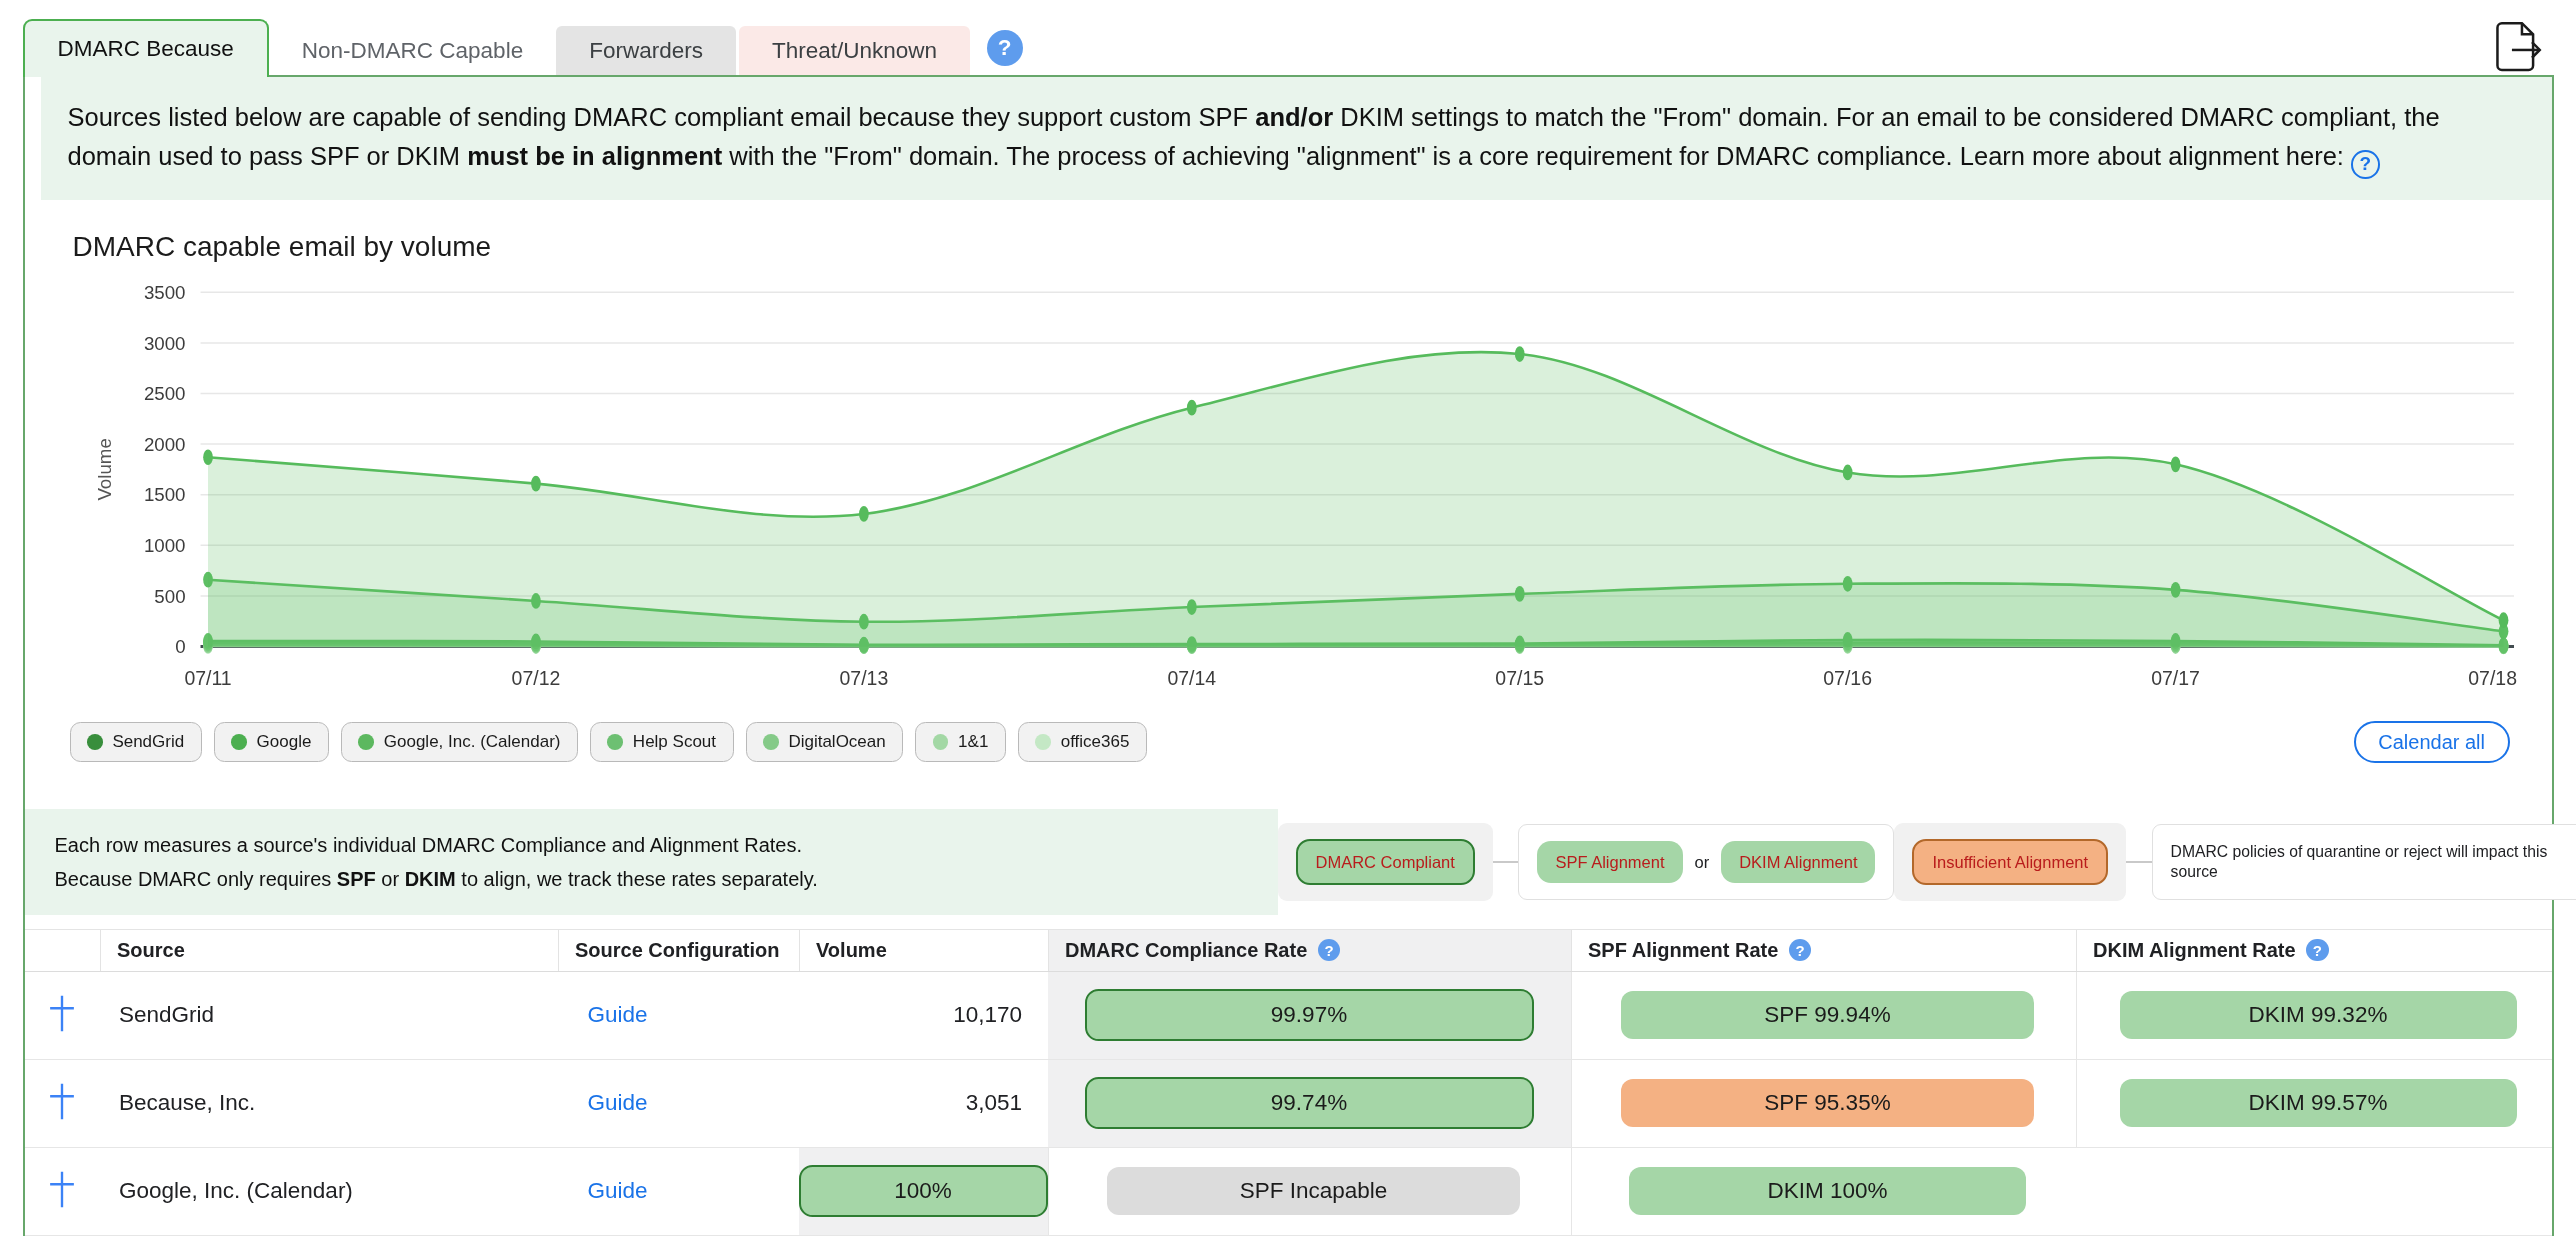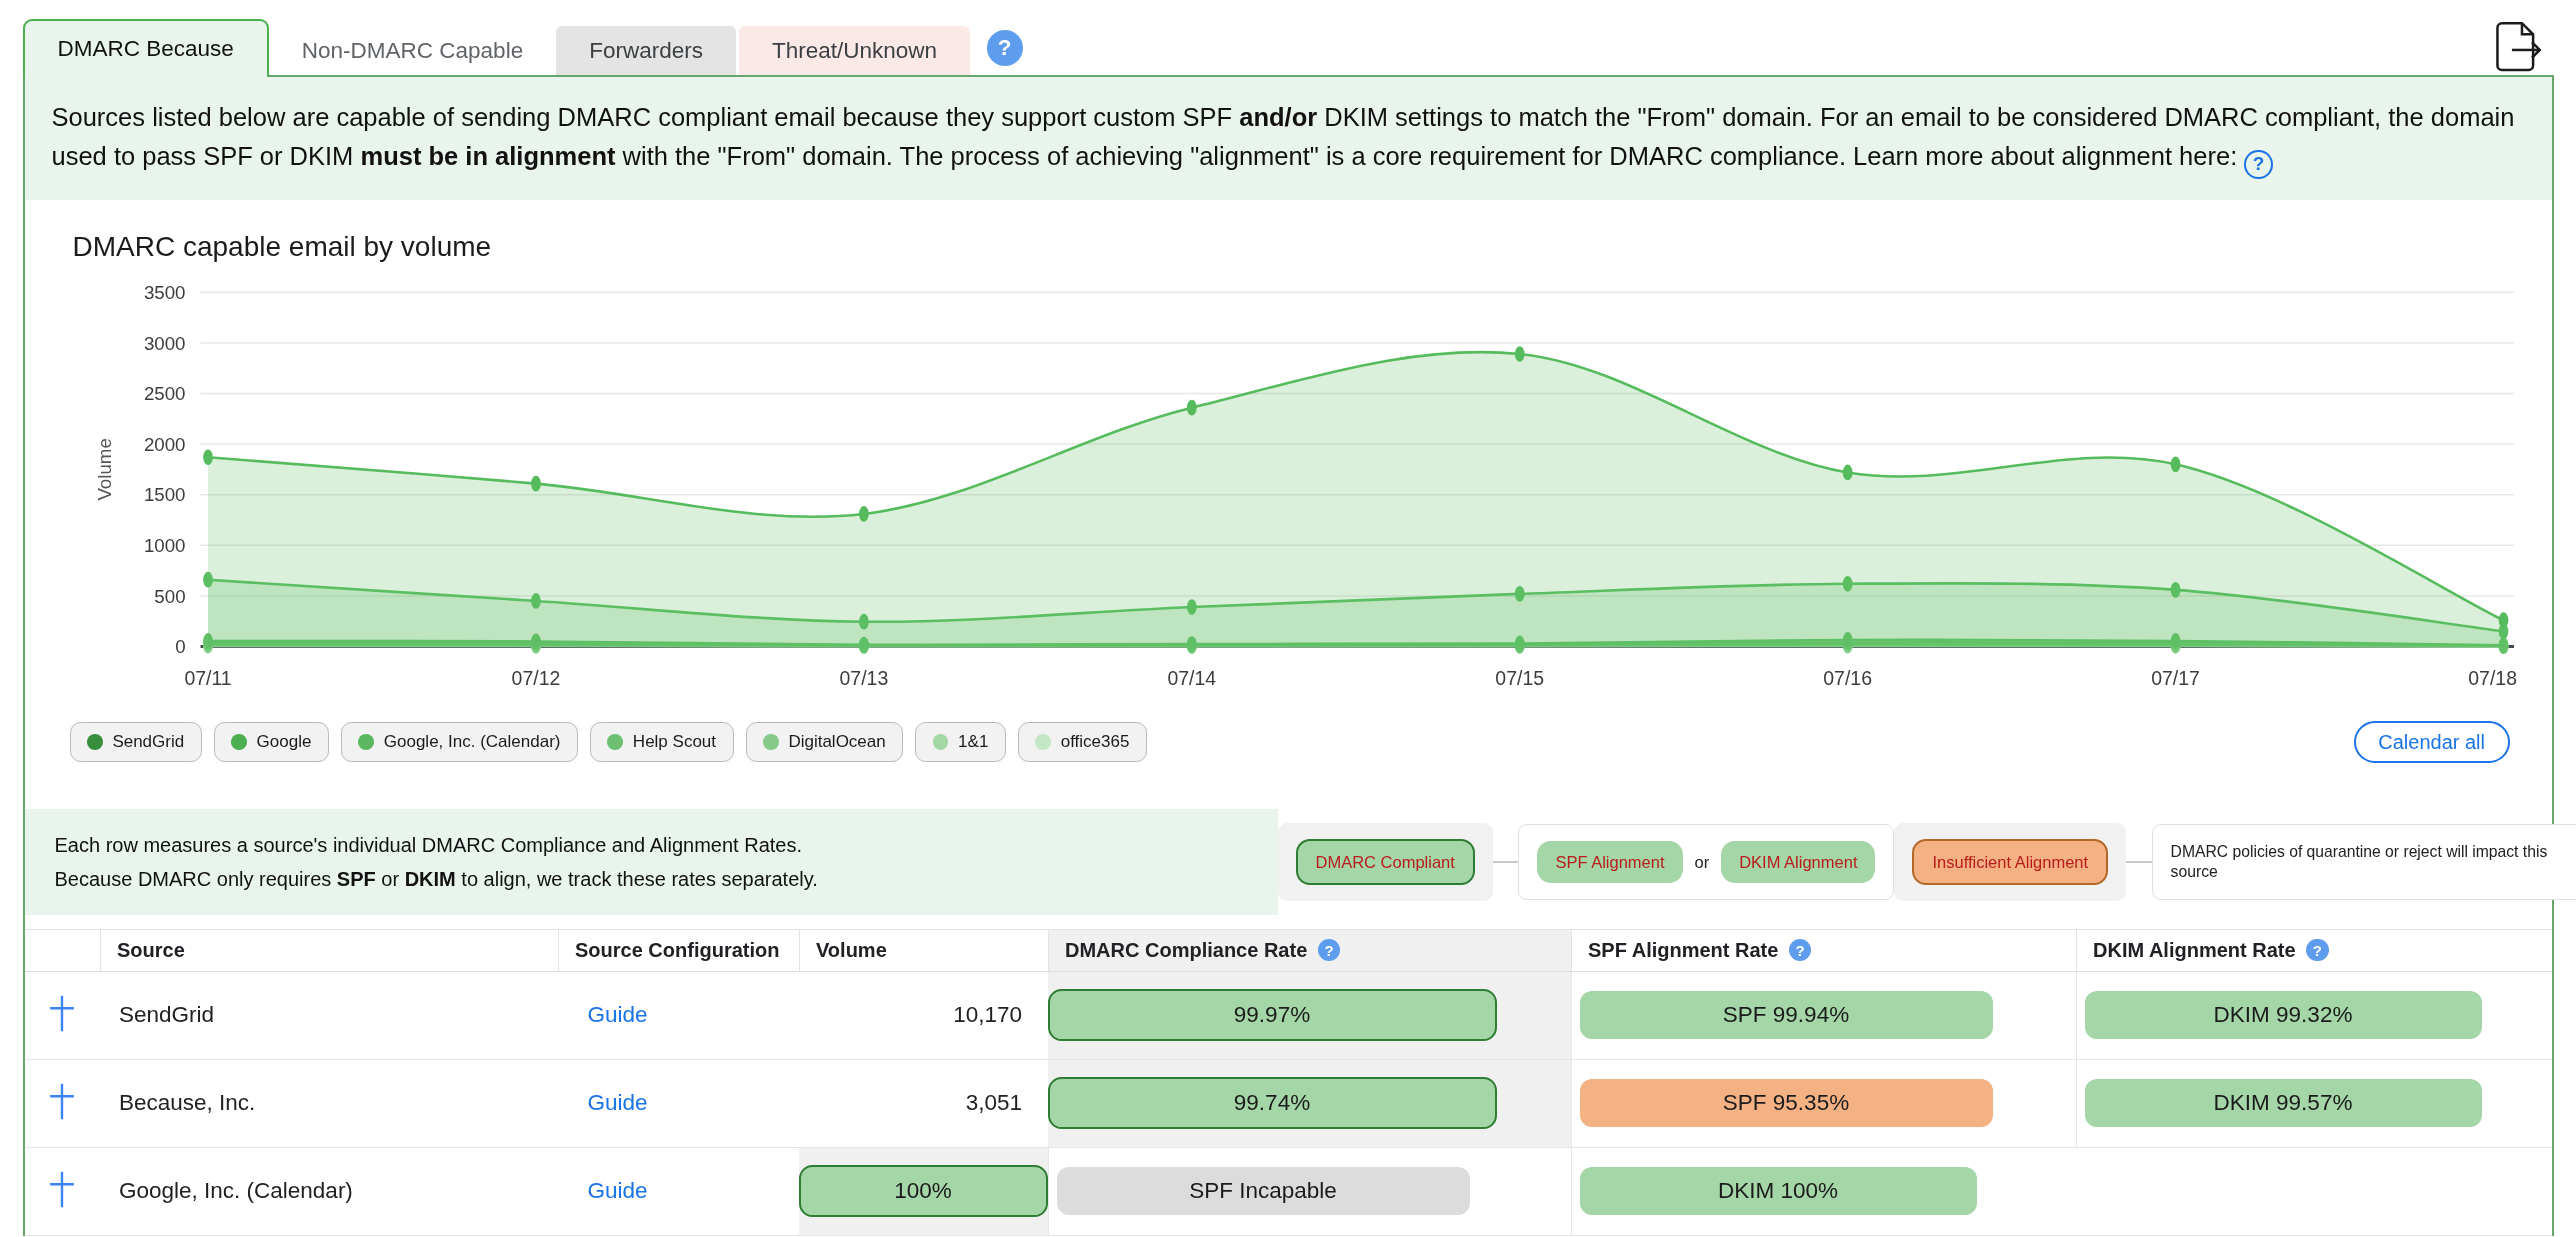--- a/index.html
+++ b/index.html
@@ -35,21 +35,21 @@
     display: flex; align-items: center; justify-content: center;
     margin: 0 0 9px 16.5px;
   }
   .export-btn { position: absolute; top: 16.5px; right: 34px; background: none; border: none; cursor: pointer; }
 
   
   .panel { margin: 0 22.5px; border: 2.2px solid #67a76b; border-bottom: none; position: relative; z-index: 1; }
 
   .description {
     background: #e9f4ec; padding: 21px 27px;
-    font-size: 25.5px; line-height: 1.52; color: #111;
+    font-size: 25.5px; line-height: 1.52; color: #111; margin-left: 16px;
   }
   .description b { font-weight: bold; }
   .q-outline {
     display: inline-flex; width: 28.5px; height: 28.5px;
     border: 2.2px solid #1a73e8; border-radius: 50%;
     color: #1a73e8; font-size: 19px; font-weight: bold;
     align-items: center; justify-content: center;
     vertical-align: -5.2px;
   }
 
@@ -96,21 +96,21 @@
   .thead > div:nth-child(n+2) { border-left: 0.7px solid #e3e3e3; }
   .col-dmarc { background: #f0f0f1; }
   .tbody .trow { height: 88px; border-bottom: 1.5px solid #e6e6e6; }
   .cell { height: 100%; display: flex; align-items: center; }
   .cell.sep { border-left: 0.7px solid #e6e6e6; }
   .expand-cell { justify-content: center; cursor: pointer; background: none; border: none; }
   .source-cell { font-size: 22.5px; padding-left: 19.5px; }
   .guide-cell a, .guide-link { font-size: 22.5px; color: #1a73e8; text-decoration: none; cursor: pointer; }
   .guide-cell { padding-left: 30px; }
   .vol-cell { justify-content: flex-end; font-size: 22.5px; padding-right: 25.5px; }
-  .badge-cell { }
+  .badge-cell { justify-content: center; }
   .badge {
     width: 449px; height: 52px; border-radius: 13.5px;
     display: flex; align-items: center; justify-content: center;
     font-size: 22.5px; background: #a5d6a7; border: 2.2px solid #2e7d32; color: #1b1b1b;
   }
   .rate-pill {
     height: 48px; border-radius: 12px; display: flex; align-items: center; justify-content: center;
     font-size: 22.5px; color: #1b1b1b; margin-left: 8px;
   }
   .rate-pill.spf  { width: 413px; }

